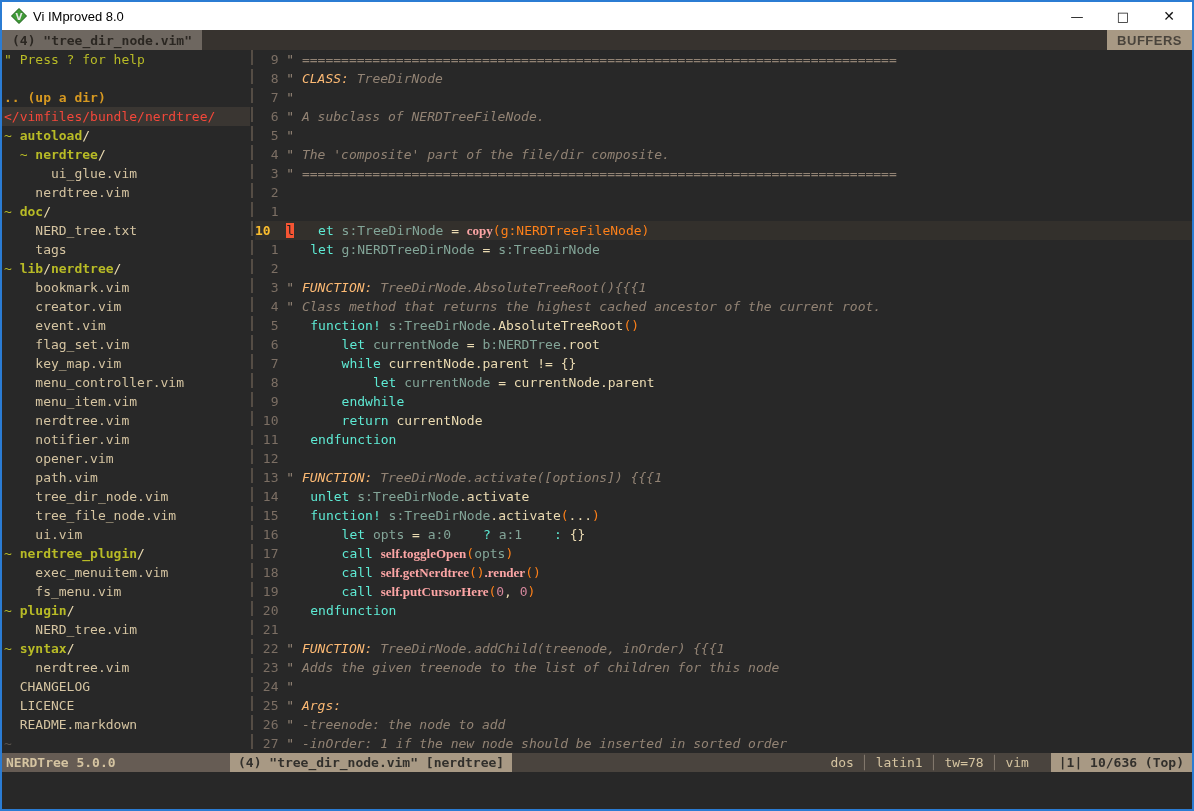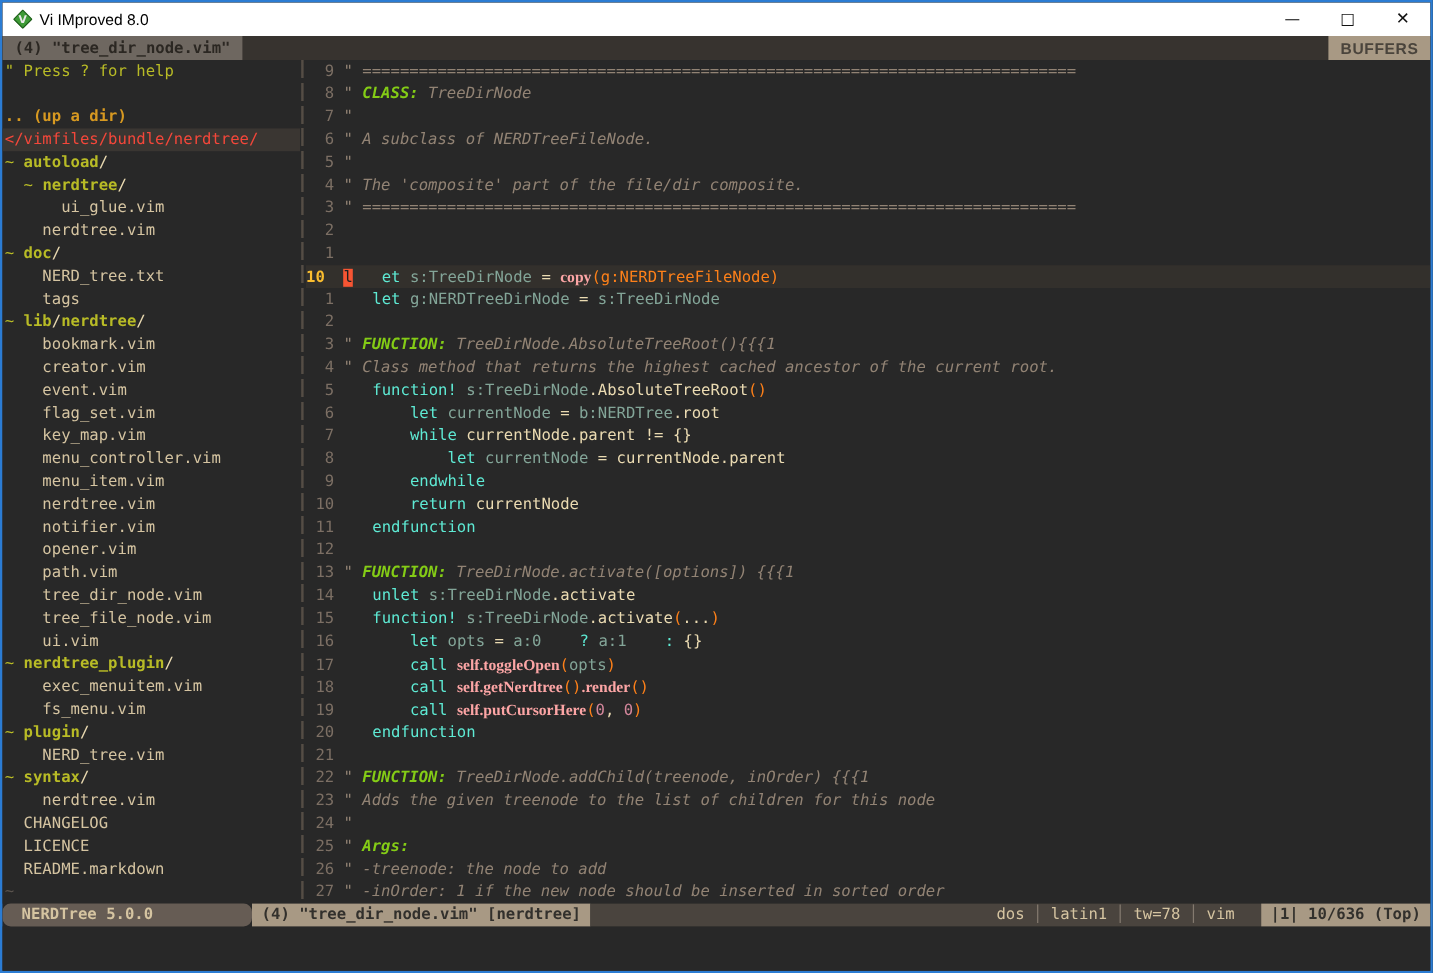--- a/index.html
+++ b/index.html
@@ -55,34 +55,34 @@
   .crow{ height:19px; white-space:pre; color:#ebdbb2; }
   .crow.cur{ background:#33302c; }
   .lnum{ display:inline-block; width:3ch; text-align:right; margin-right:1ch;
          color:#7c6f64; }
   .lnum.curn{ text-align:left; color:#fabd2f; font-weight:bold; }
 
   
   .c-red{ color:#5eead4;margin-left:24px; } .c-green{ color:#fca5a5;font-family:Liberation Serif, serif; } .c-blue{ color:#83a598; }
   .c-orange{ color:#fe8019; } .c-purple{ color:#d3869b; } .c-fg{ color:#ebdbb2; }
   .c-comment{ color:#928374; font-style:italic; }
-  .c-commentB{ color:#84cc16; font-style:italic; font-weight:bold;text-align:right; }
+  .c-commentB{ color:#fdba74; font-style:italic; font-weight:normal;text-align:right; }
   .c-help{ color:#b8bb26; }
   .c-dir{ color:#b8bb26; }
   .c-up{ color:#d79921; font-weight:bold;margin-top:36px; }
   .c-root{ color:#f4473a; }
   .c-file{ color:#d5c4a1; }
   .c-slash{ color:#ebdbb2; }
   .c-tilde{ color:#5a534d; }
   .c-cursorblock{ background:#f75533; color:#1d2021; }
   .b{ font-weight:bold; }
 
   
   .statusline{ height:19px; display:flex; font-size:13px; line-height:19px; white-space:pre; }
-  .sl-nerdtree{ width:208px; background:#665c54; color:#d5c4a1; font-weight:bold; padding-left:16px;border-radius:7px; }
+  .sl-nerdtree{ width:228px; background:#665c54; color:#d5c4a1; font-weight:bold; padding-left:4px; }
   .sl-file{ background:#a89984; color:#32302c; font-weight:bold; padding:0 8px; }
   .sl-mid{ flex:1; background:#4a443e; color:#d5c4a1; display:flex; justify-content:flex-end; }
   .sl-mid .sep{ color:#847a6f; padding:0 7px; }
   .sl-pos{ background:#a89984; color:#32302c; font-weight:bold; padding:0 8px; }
 
   .cmdline{ height:37px; background:#282828; }
 </style>
 </head>
 <body>
 

